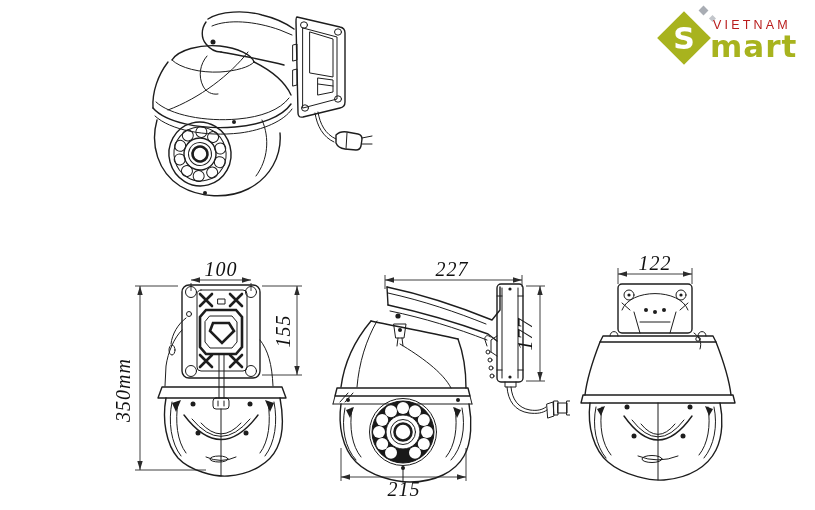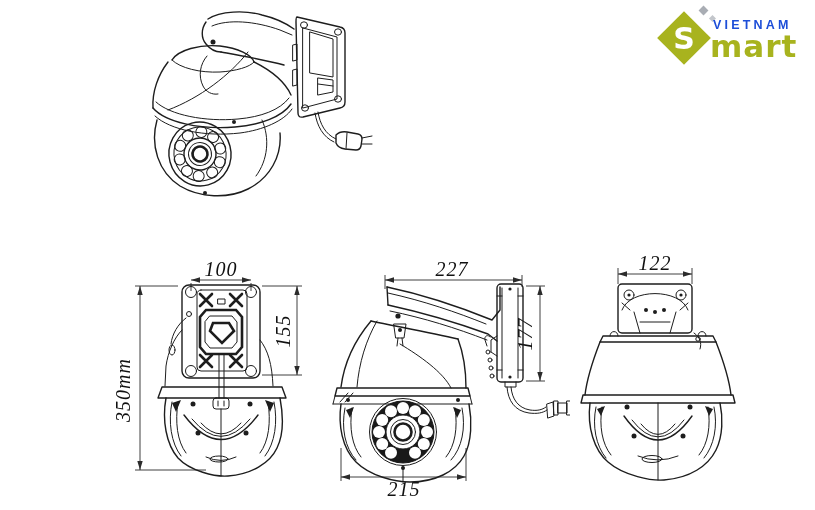--- a/index.html
+++ b/index.html
@@ -22,22 +22,22 @@
   .logo{position:absolute;left:648px;top:6px;width:167px;height:66px;}
   .logo .diamond{position:absolute;left:17px;top:13px;width:38px;height:38px;
                  transform:rotate(45deg);}
   .logo .diamond span{position:absolute;left:0;top:0;width:38px;height:38px;
                  transform:rotate(-45deg);display:flex;align-items:center;justify-content:center;
                  color:#fff;font-weight:bold;font-size:30px;font-family:"DejaVu Sans",sans-serif;}
   .logo .speck1{position:absolute;left:52px;top:1px;width:7px;height:7px;background:#a9adb4;
                 transform:rotate(45deg);}
   .logo .speck2{position:absolute;left:62px;top:10px;width:5px;height:5px;background:#c3c6cb;
                 transform:rotate(45deg);}
-  .logo .country{position:absolute;left:65px;top:12px;font-size:12.5px;font-weight:bold;
-                 letter-spacing:3.2px;color:#1d4ed8;}
+  .logo .country{position:absolute;left:65px;top:12px;font-size:12.5px;font-weight:normal;
+                 letter-spacing:3.2px;color:#b91c1c;}
   .logo .brand{position:absolute;left:62px;top:22px;font-size:31px;font-weight:bold;
                font-family:"DejaVu Sans",sans-serif;letter-spacing:1px;}
 </style>
 </head>
 <body>
 
 <div class="canvas">
 
   <svg class="view" style="left:120px;top:0;" width="280" height="220" viewBox="120 0 280 220">
     <g>

